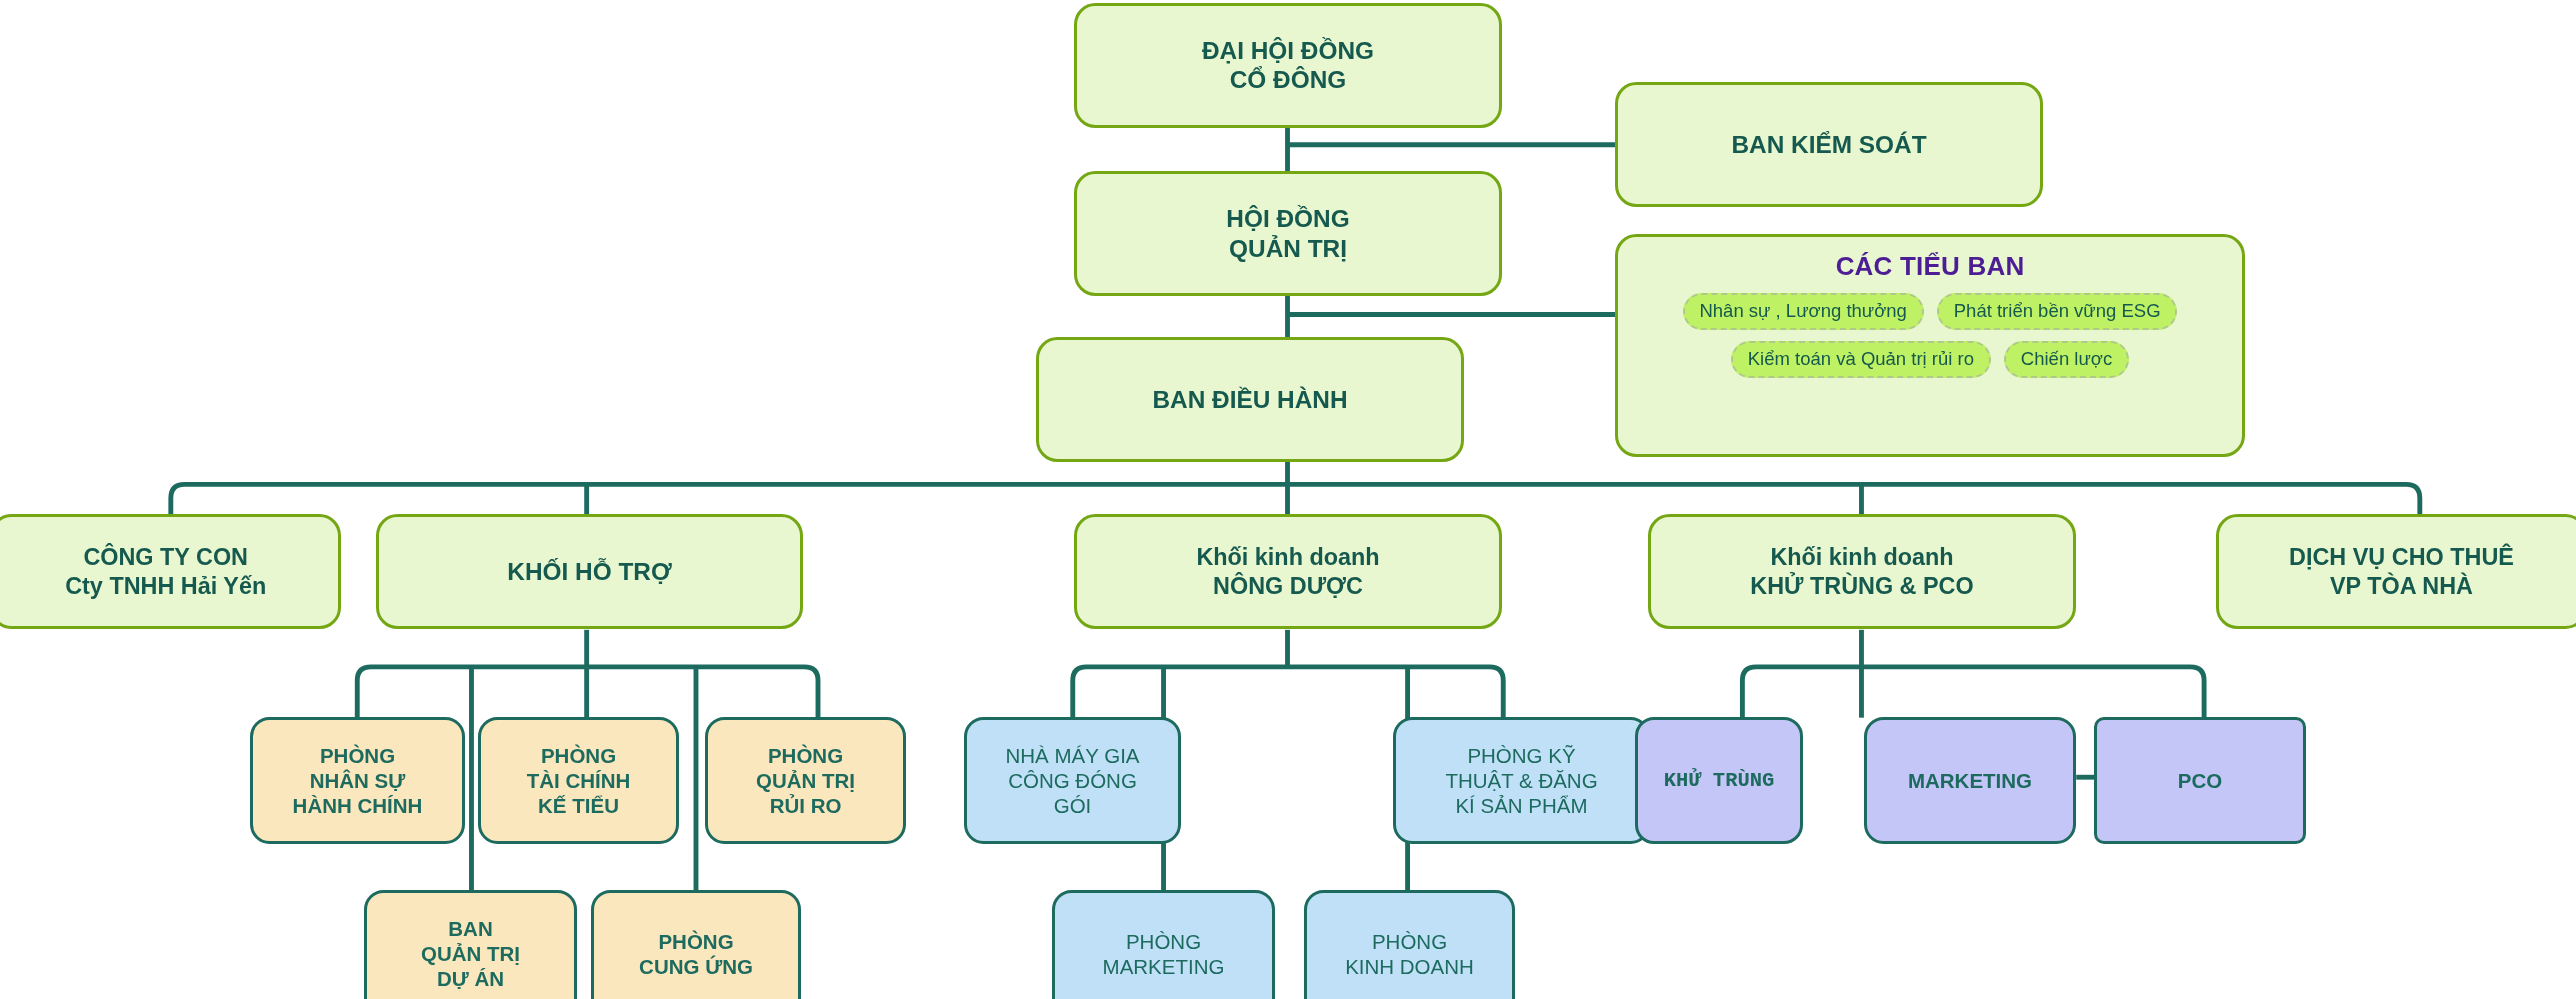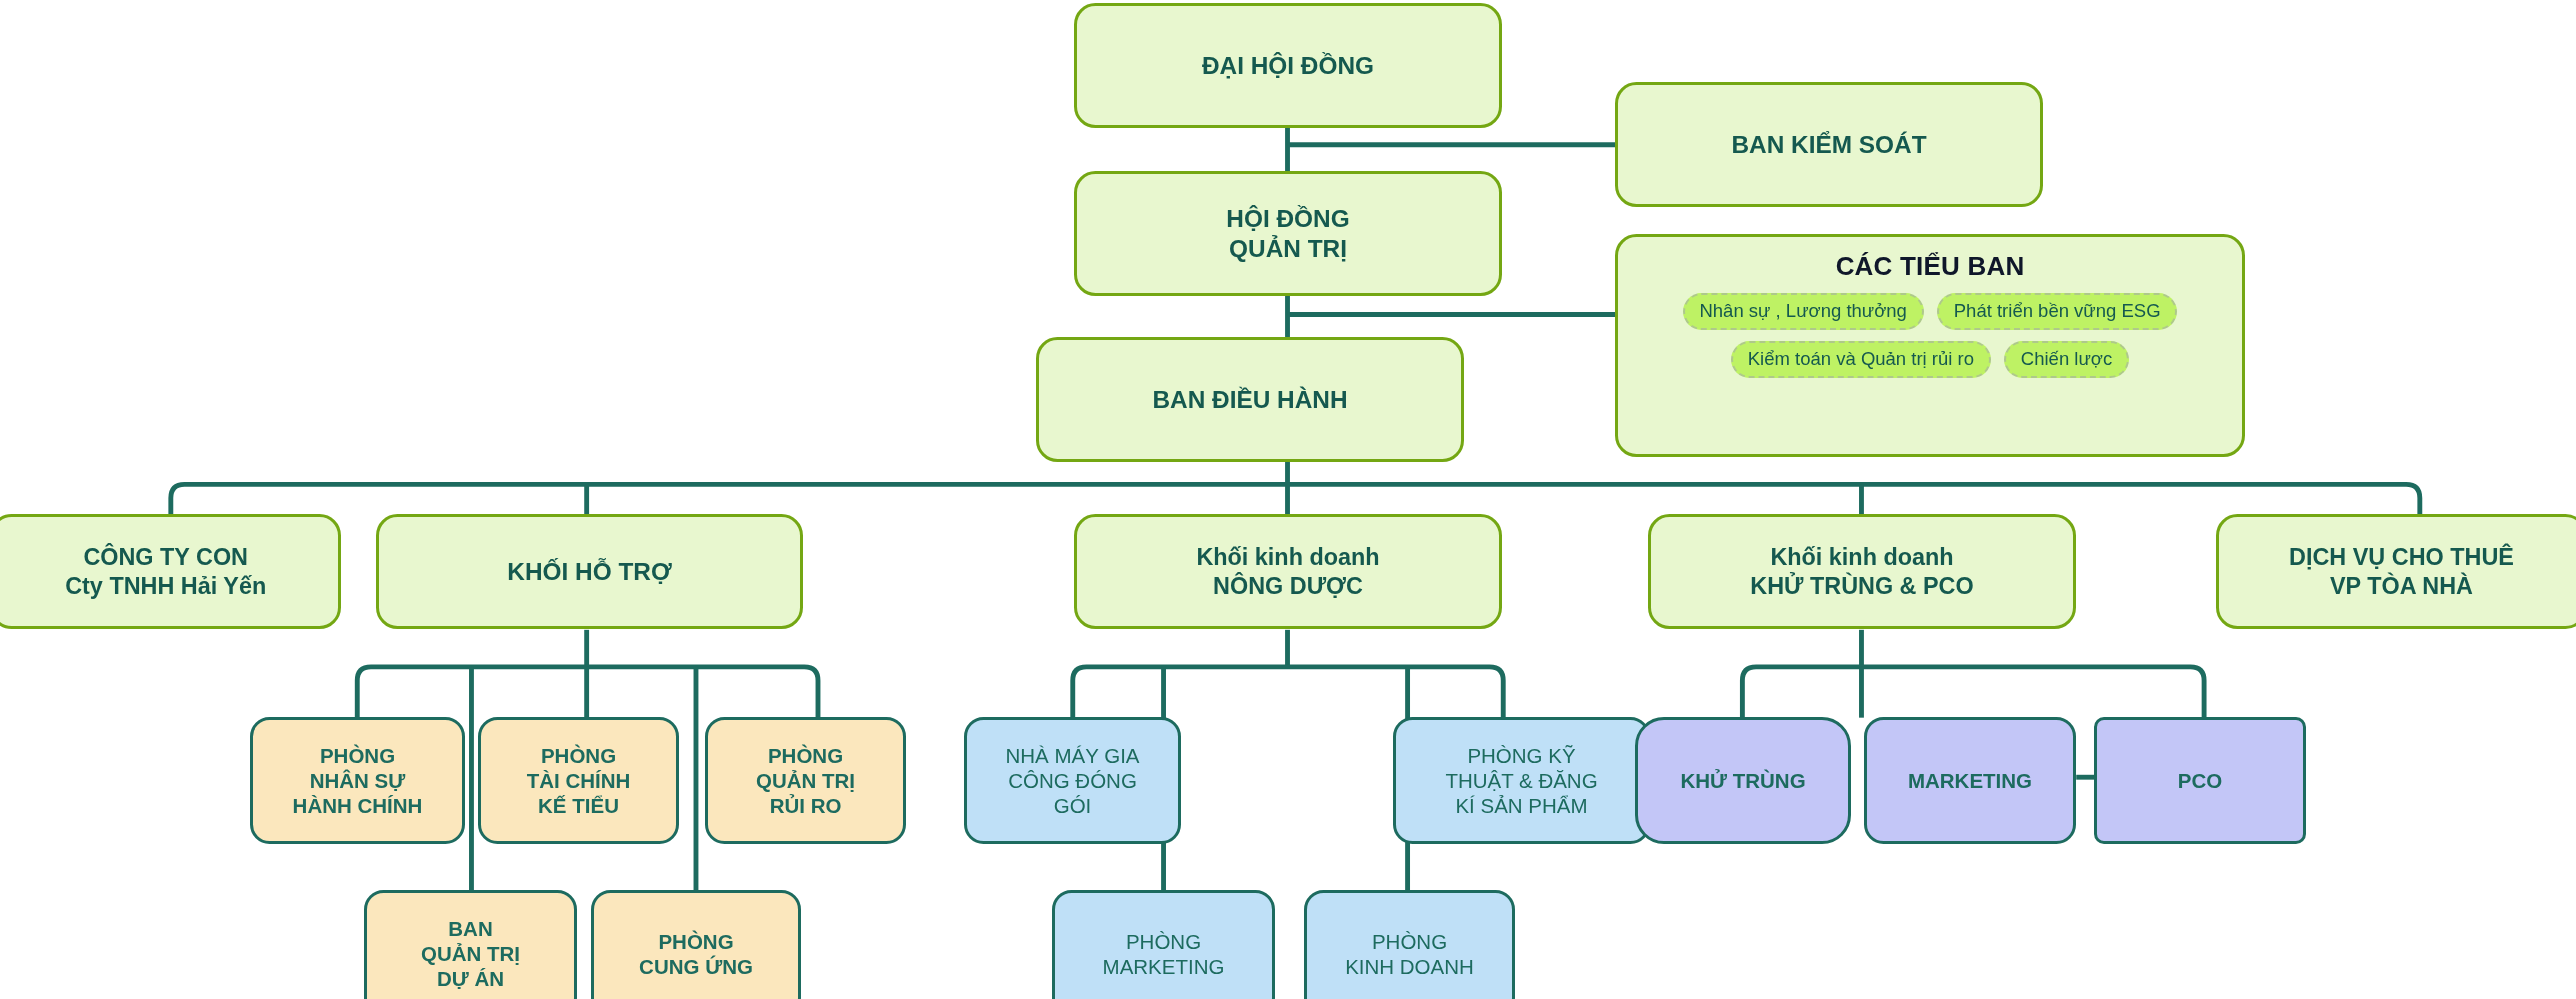--- a/index.html
+++ b/index.html
@@ -71,21 +71,21 @@
     background:#e8f7cf;
     border:3.4px solid #74a713;
     border-radius:21.5px;
     z-index:5;
     display:flex;
     flex-direction:column;
     align-items:center;
     padding-top:13.7px;
   }
   .panel-title{
-    color:#0f172a;
+    color:#4c1d95;
     font-weight:700;
     font-size:26px;
     letter-spacing:0.2px;
     margin-bottom:11.7px;
   }
   .chips{
     display:flex;
     flex-wrap:wrap;
     justify-content:center;
     gap:10.7px 13.7px;
@@ -146,20 +146,21 @@
       <path d="M1907,683 L1907,735"></path>
 
       <path d="M1785,796 L1810,796"></path>
       <path d="M2127,796 L2152,796"></path>
     </g>
   </svg>
 
   <div class="node n-green" style="left:1074px;top:2.9px;width:428px;height:125px;font-size:24.4px;">
     <span class="lbl">
       <span class="ln">ĐẠI HỘI ĐỒNG</span>
+      <span class="ln">CỔ ĐÔNG</span>
     </span>
   </div>
 
   <div class="node n-green" style="left:1615px;top:82px;width:428px;height:125px;font-size:24.4px;">
     <span class="lbl">
       <span class="ln">BAN KIỂM SOÁT</span>
     </span>
   </div>
 
   <div class="node n-green" style="left:1074px;top:171px;width:428px;height:125px;font-size:24.4px;">
@@ -281,21 +282,21 @@
     </span>
   </div>
 
   <div class="node n-blue" style="left:1304px;top:890px;width:211px;height:127px;font-size:20.5px;border-radius:19.5px;">
     <span class="lbl">
       <span class="ln">PHÒNG</span>
       <span class="ln">KINH DOANH</span>
     </span>
   </div>
 
-  <div class="node n-purple" style="left:1635px;top:717px;width:216px;height:127px;font-size:20.5px;border-radius:29px;">
+  <div class="node n-purple" style="left:1635px;top:717px;width:168px;height:127px;font-size:20.5px;border-radius:19px;font-family:Liberation Mono, monospace;">
     <span class="lbl">
       <span class="ln">KHỬ TRÙNG</span>
     </span>
   </div>
 
   <div class="node n-purple" style="left:1864px;top:717px;width:212px;height:127px;font-size:20.5px;border-radius:19.5px;">
     <span class="lbl">
       <span class="ln">MARKETING</span>
     </span>
   </div>

